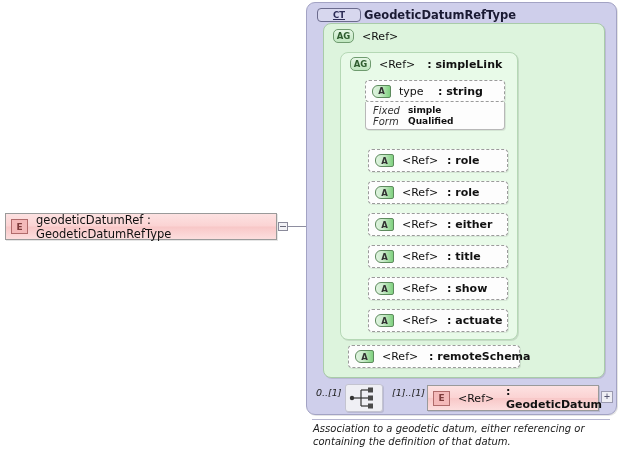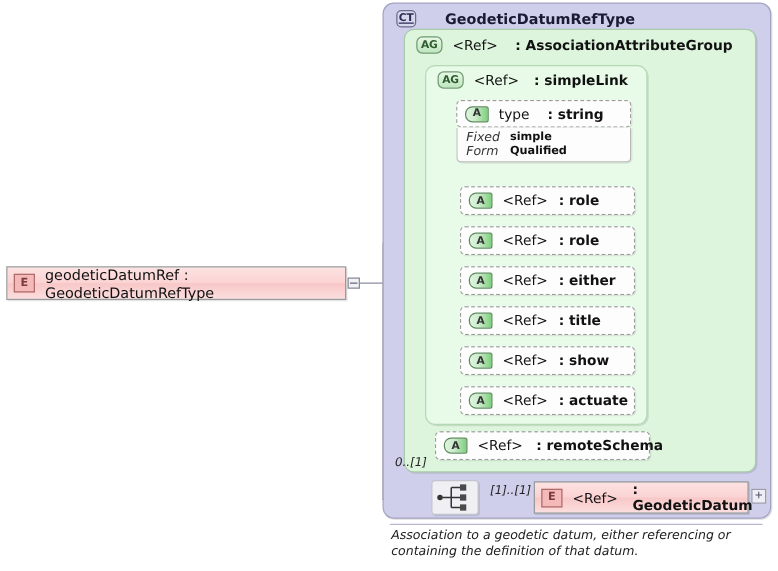--- a/index.html
+++ b/index.html
@@ -81,34 +81,34 @@
     border: 1px solid #a3a3c4;
     border-radius: 9px;
     box-shadow: 1px 1px 0 rgba(0,0,0,0.10);
   }
   #ct-header {
     position: absolute;
     left: 10px; top: 5px;
     display: flex; align-items: center;
   }
   .ct-icon {
-    width: 16px; height: 14px;
+    width: 44px; height: 14px;
     box-sizing: border-box;
     border: 1px solid #6b6b8d;
     border-radius: 4px;
     background: #d7d7ee;
     color: #2b2b55;
     font-size: 8.5px;
     font-weight: bold;
     display: flex; align-items: center; justify-content: center;
     flex: none;
     text-decoration: underline;
   }
   #ct-header .label {
-    margin-left: 23px;
+    margin-left: 3px;
     font-size: 11.5px;
     font-weight: bold;
     color: #1a1a33;
   }
 
   
   #ag-outer {
     left: 323px; top: 23px;
     width: 282px; height: 355px;
     box-sizing: border-box;
@@ -258,21 +258,21 @@
     border-radius: 3px;
     box-shadow: 1px 1px 0 rgba(0,0,0,0.10);
   }
   .card-label {
     position: absolute;
     font-style: italic;
     font-size: 9.5px;
     color: #222;
     white-space: nowrap;
   }
-  #card-left  { left: 316px; top: 365px; }
+  #card-left  { left: 316px; top: 387px; }
   #card-right { left: 392px; top: 387px; }
 
   
   #child-element-box {
     left: 427px; top: 385px;
     width: 172px; height: 26px;
     box-sizing: border-box;
     background: linear-gradient(to bottom, #fde2e2 0%, #fbd3d3 48%, #f8c8c8 52%, #fcdede 100%);
     border: 1px solid #9a9a9a;
     display: flex; align-items: center;
@@ -351,21 +351,20 @@
   <div id="ct-header">
     <span class="ct-icon">CT</span>
     <span class="label">GeodeticDatumRefType</span>
   </div>
 </div>
 
 <div class="abs" id="ag-outer">
   <div id="ag-outer-header">
     <span class="ag-icon">AG</span>
     <span class="grp-ref">&lt;Ref&gt;</span>
-    <span class="grp-type">: AssociationAttributeGroup</span>
   </div>
 </div>
 
 <div class="abs" id="ag-inner">
   <div id="ag-inner-header">
     <span class="ag-icon">AG</span>
     <span class="grp-ref">&lt;Ref&gt;</span>
     <span class="grp-type">: simpleLink</span>
   </div>
 </div>

